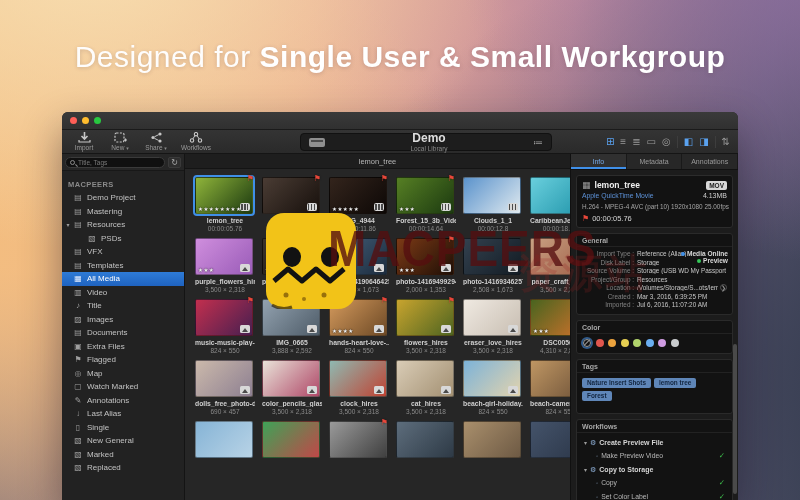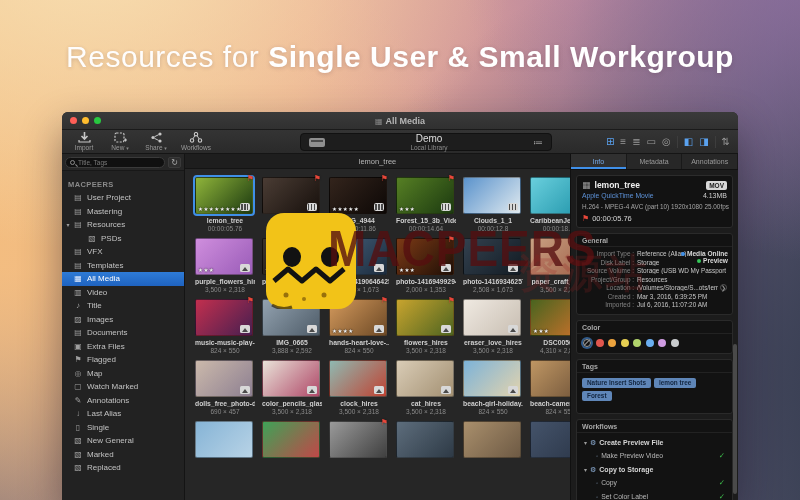--- a/index.html
+++ b/index.html
@@ -41,21 +41,21 @@
     width:36px; color:#c7c7c7; }
   .tbtn svg { display:block; }
   .tbtn .lbl { font-size:6.5px; color:#9a9a9a; margin-top:1px; white-space:nowrap; }
   .caret { font-size:5px; color:#8a8a8a; }
 
   .lib-pill { position:absolute; left:238px; top:3px; width:252px; height:18px; background:#1d1d1d;
     border:1px solid #111; border-radius:4px; display:flex; align-items:center; }
   .lib-pill .drive { width:16px; height:9px; background:#8f8f8f; border-radius:2px; margin-left:8px; position:relative; }
   .lib-pill .drive::after { content:""; position:absolute; left:2px; top:2px; width:12px; height:2px; background:#4a4a4a; }
   .lib-center { flex:1; text-align:center; line-height:1.1; }
-  .lib-name { color:#ddd; font-size:10px; font-weight:400;text-align:center; }
+  .lib-name { color:#ddd; font-size:12px; font-weight:700;text-align:center; }
   .lib-type { color:#8a8a8a; font-size:6.5px; }
   .lib-list-ico { color:#9a9a9a; font-size:10px; margin-right:8px; }
 
   .view-icons { position:absolute; right:8px; top:0; height:24px; display:flex; align-items:center; gap:6px; }
   .vi { color:#9a9a9a; font-size:10px; line-height:1; }
   .vi.active { color:#5aa2f0; }
   .vi-sep { width:1px; height:12px; background:#1a1a1a; border-right:1px solid #3d3d3d; }
 
   .body { display:flex; height:346px; }
 
@@ -154,32 +154,31 @@
   .mascot { position:absolute; left:266px; top:213px; }
   .wm-text { position:absolute; left:328px; top:222px; font-size:46px; font-weight:700; letter-spacing:1px;
     color:rgba(84,14,16,.78); transform:scaleY(1.08); white-space:nowrap; }
   .wm-cjk { position:absolute; left:518px; top:246px; font-size:40px; font-weight:700;
     color:rgba(150,30,30,.22); letter-spacing:4px; white-space:nowrap; }
 </style>
 </head>
 <body>
 
 <div class="banner">
-  <span class="light">Resources for </span><span class="bold">Single User &amp; Small Workgroup</span>
+  <span class="light">Designed for </span><span class="bold">Single User &amp; Small Workgroup</span>
 </div>
 
 <div class="window">
 
   <div class="titlebar">
     <div class="lights">
       <span class="light l-red"></span>
       <span class="light l-yel"></span>
       <span class="light l-grn"></span>
     </div>
-    <div class="win-title"><span class="ico">▦</span><span>All Media</span></div>
   </div>
 
   <div class="toolbar">
     <div class="tbtn" style="margin-left:4px">
       <svg width="13" height="11" viewBox="0 0 13 11">
           <path d="M6.5 0 v6 M3.5 4 l3 3 3-3" stroke="#c7c7c7" stroke-width="1.6" fill="none"></path>
           <path d="M1 8 v2 h11 v-2" stroke="#c7c7c7" stroke-width="1.2" fill="none"></path>
         </svg>
       <span class="lbl">Import</span>
     </div>
@@ -240,21 +239,21 @@
           <span class="mag"></span>
           <span class="search-ph">Title, Tags</span>
         </div>
         <div class="refresh-btn">↻</div>
       </div>
       <div class="sb-list">
           <div class="sb-header">MACPEERS</div>
           <div class="sb-item">
             <span class="disc"></span>
             <span class="sb-ico">▤</span>
-            <span class="sb-label">User Project</span>
+            <span class="sb-label">Demo Project</span>
           </div>
           <div class="sb-item">
             <span class="disc"></span>
             <span class="sb-ico">▤</span>
             <span class="sb-label">Mastering</span>
           </div>
           <div class="sb-item">
             <span class="disc">▾</span>
             <span class="sb-ico">▤</span>
             <span class="sb-label">Resources</span>

